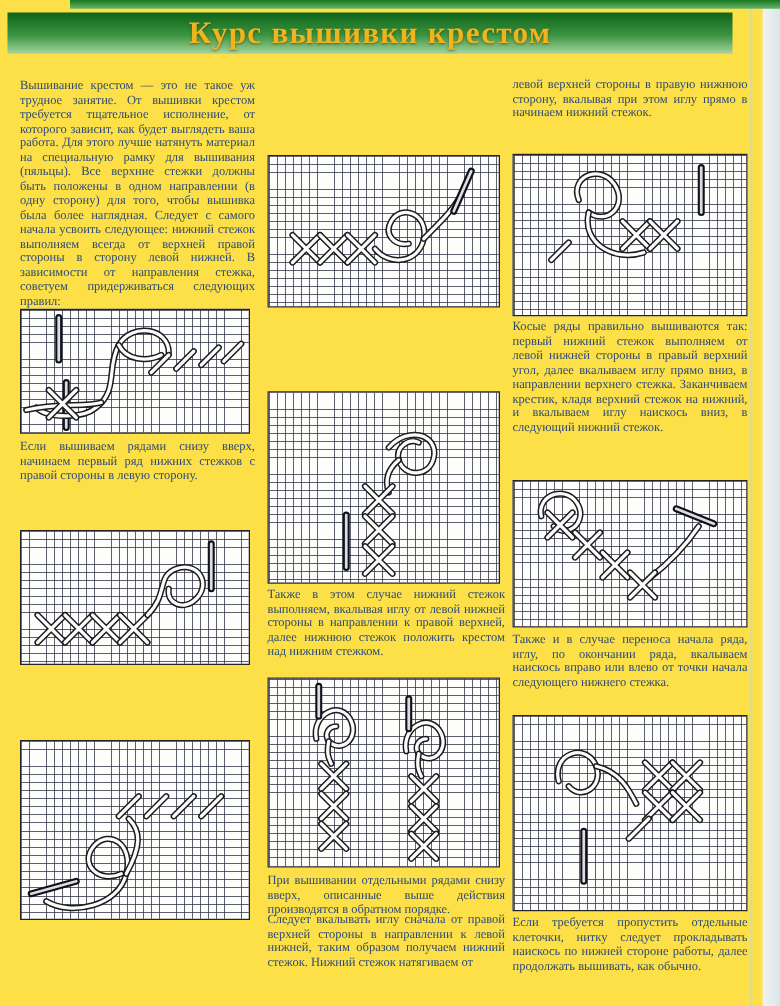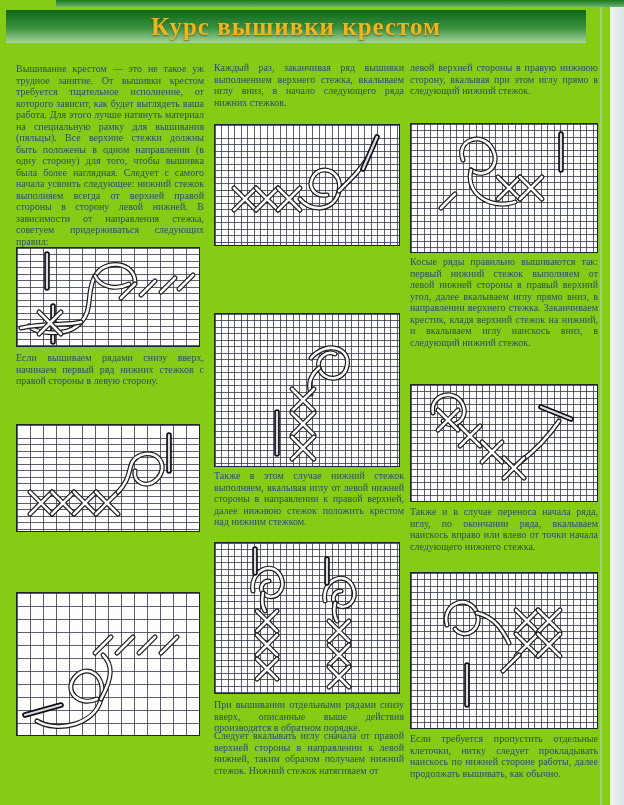--- a/index.html
+++ b/index.html
@@ -1,16 +1,16 @@
 <!DOCTYPE html>
 <html><head>
 <meta charset="utf-8">
 <style>
   html,body{margin:0;padding:0;background:#e9e7e0;}
-  .page{position:relative;width:624px;height:805px;background:#84cc16;overflow:hidden;
+  .page{position:relative;width:624px;height:805px;background:#fde047;overflow:hidden;
         font-family:"Liberation Serif", serif;}
   .scan-edge-right{position:absolute;right:0;top:0;width:14px;height:805px;
         background:linear-gradient(to right,#f1f2ee,#d9e6ea);}
   .scan-edge-line{position:absolute;right:22px;top:0;width:2px;height:805px;background:rgba(190,215,220,.45);}
 
   .top-stripe{position:absolute;left:56px;top:0;right:0;height:7px;
         background:linear-gradient(180deg,#18771f,#6ab56a);}
   .banner{position:absolute;left:6px;top:10px;width:580px;height:33px;
         background:linear-gradient(180deg,#0e6418,#3a9440 55%,#a8d49e);
         display:flex;align-items:center;justify-content:center;}
@@ -123,21 +123,20 @@
       </g>
       <g>
         <path class="n" d="M8 122 L44 112"></path>
           <path class="n-in" d="M8 122 L44 112"></path>
       </g>
     </svg>
   </div>
 
   <div class="pagenum">24</div>
 
-  <div class="para" style="left:214px;top:62px;width:190px;">Каждый раз, заканчивая ряд вышивки выполнением верхнего стежка, вкалываем иглу вниз, в начало следующего ряда нижних стежков.</div>
 
   <div class="diagram" style="left:214px;top:124px;width:184px;height:120px;">
     <svg viewBox="0 0 184 120">
       <g>
         <path class="t" d="M19 85 L41 63 M19 63 L41 85"></path>
           <path class="t-in" d="M19 85 L41 63 M19 63 L41 85"></path>
         <path class="t" d="M41 85 L63 63 M41 63 L63 85"></path>
           <path class="t-in" d="M41 85 L63 63 M41 63 L63 85"></path>
         <path class="t" d="M63 85 L85 63 M63 63 L85 85"></path>
           <path class="t-in" d="M63 85 L85 63 M63 63 L85 85"></path>
@@ -212,21 +211,21 @@
           <path class="n-in" d="M40 6 L40 30"></path>
         <path class="n" d="M112 16 L112 40"></path>
           <path class="n-in" d="M112 16 L112 40"></path>
       </g>
     </svg>
   </div>
 
   <div class="para" style="left:214px;top:699px;width:190px;">При вышивании отдельными рядами снизу вверх, описанные выше действия производятся в обратном порядке.</div>
   <div class="para" style="left:214px;top:730px;width:190px;">Следует вкалывать иглу сначала от правой верхней стороны в направлении к левой нижней, таким образом получаем нижний стежок. Нижний стежок натягиваем от</div>
 
-  <div class="para" style="left:410px;top:62px;">левой верхней стороны в правую нижнюю сторону, вкалывая при этом иглу прямо в следующий нижний стежок.</div>
+  <div class="para" style="left:410px;top:62px;">левой верхней стороны в правую нижнюю сторону, вкалывая при этом иглу прямо в начинаем нижний стежок.</div>
 
   <div class="diagram" style="left:410px;top:123px;width:186px;height:128px;">
     <svg viewBox="0 0 186 128">
       <g>
         <path class="t" d="M52 36 C44 16 72 6 82 26 C90 42 74 56 60 46"></path>
           <path class="t-in" d="M52 36 C44 16 72 6 82 26 C90 42 74 56 60 46"></path>
         <path class="t" d="M60 46 C54 70 80 86 104 78"></path>
           <path class="t-in" d="M60 46 C54 70 80 86 104 78"></path>
       </g>
       <g>

